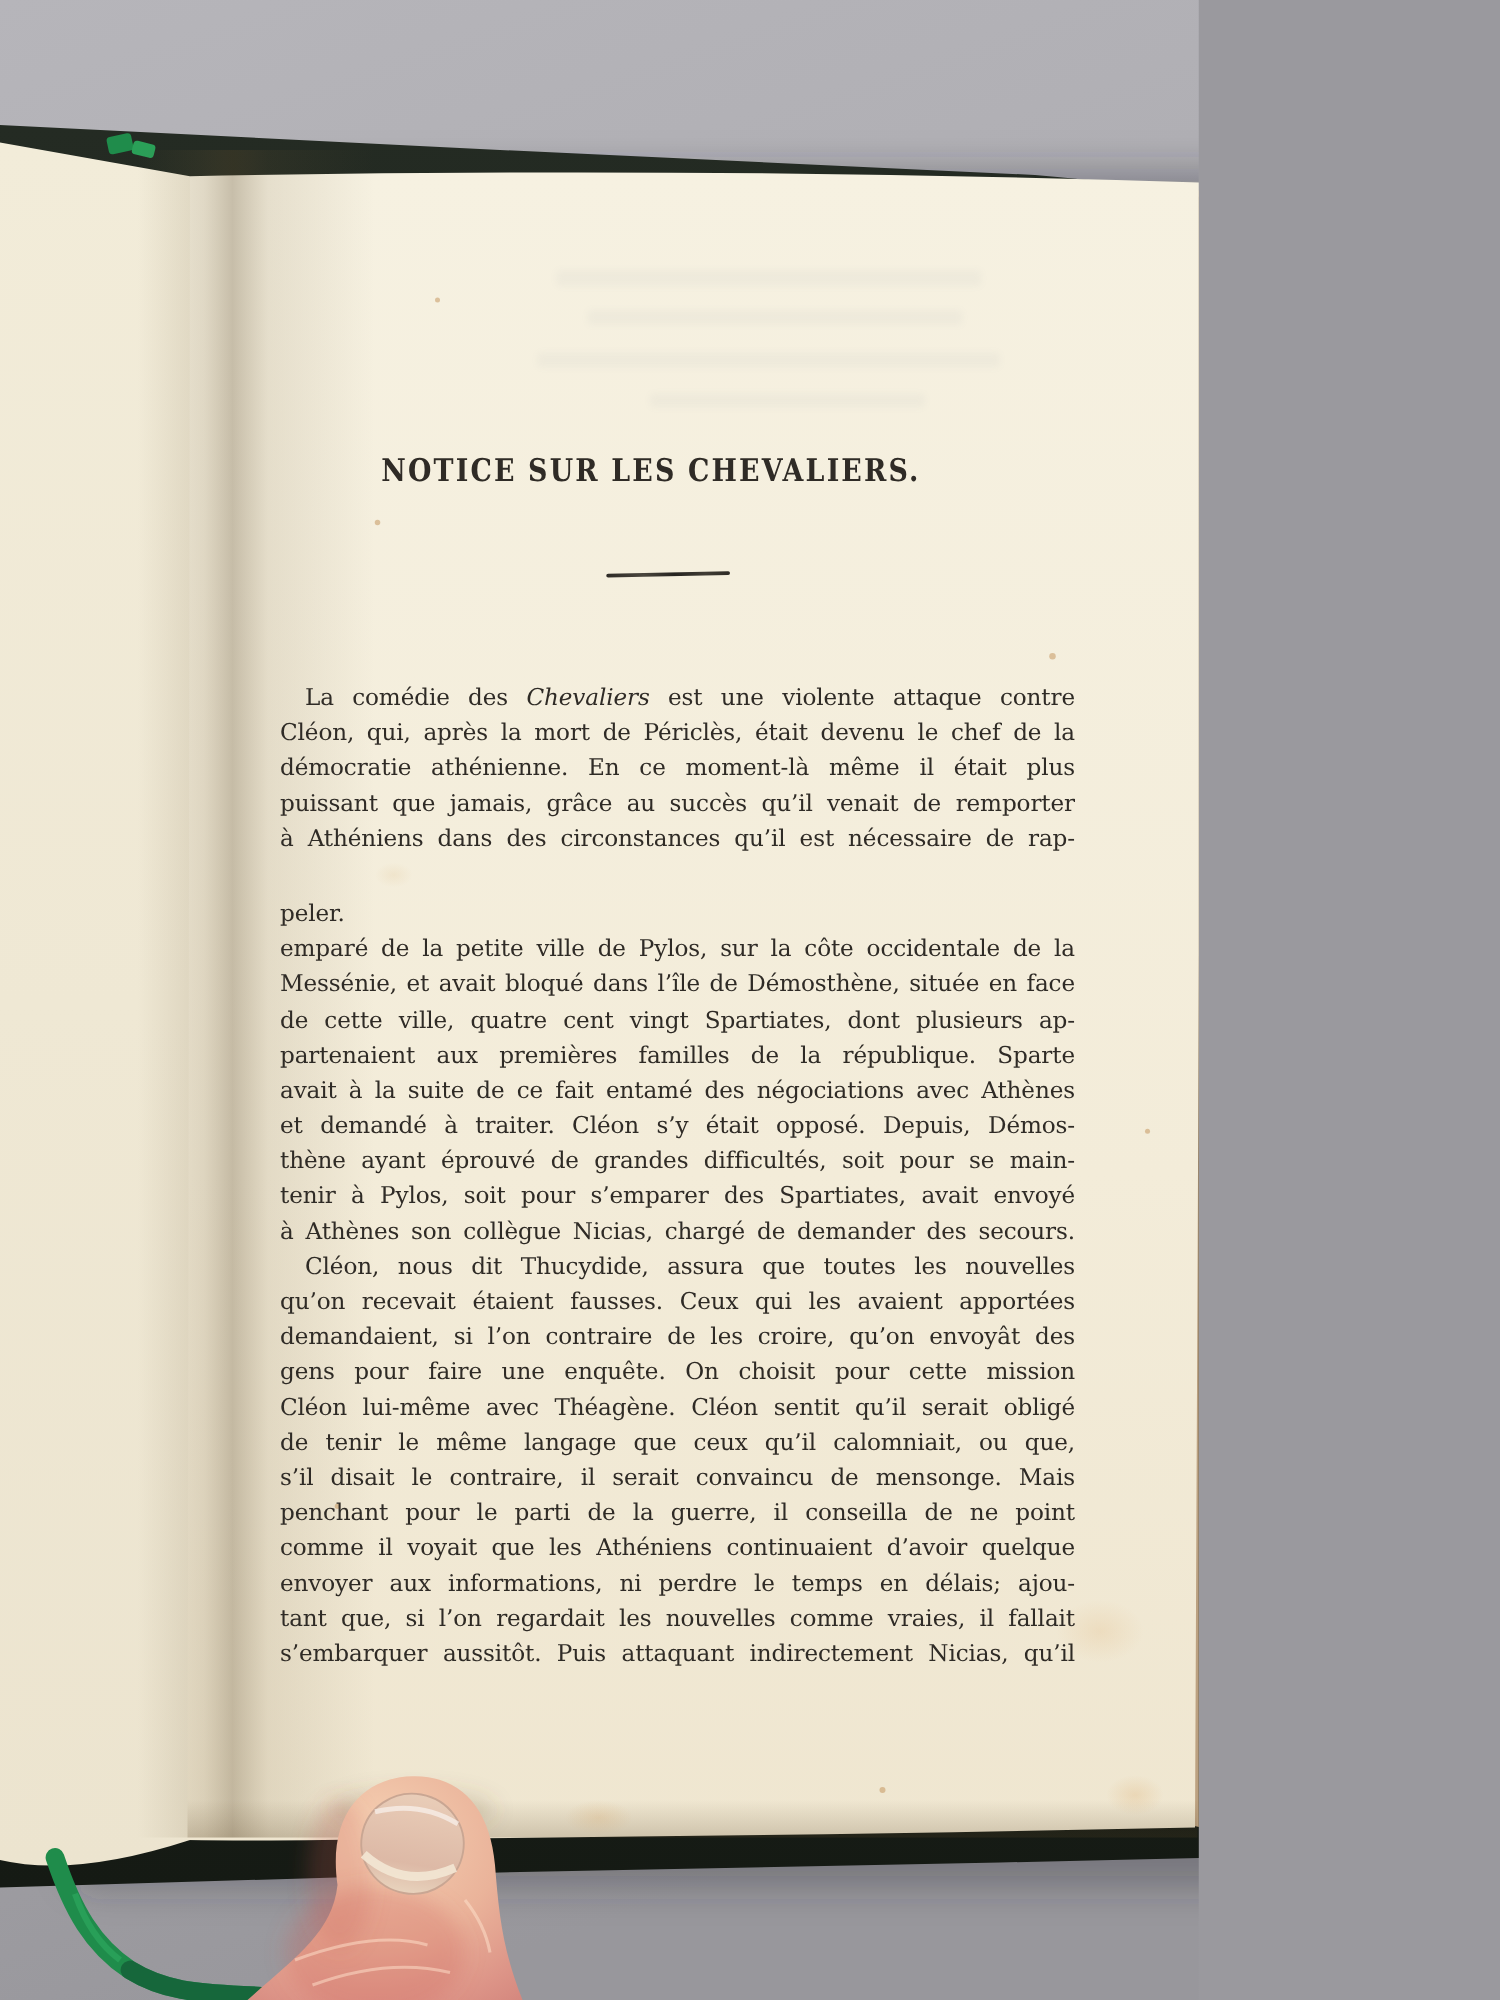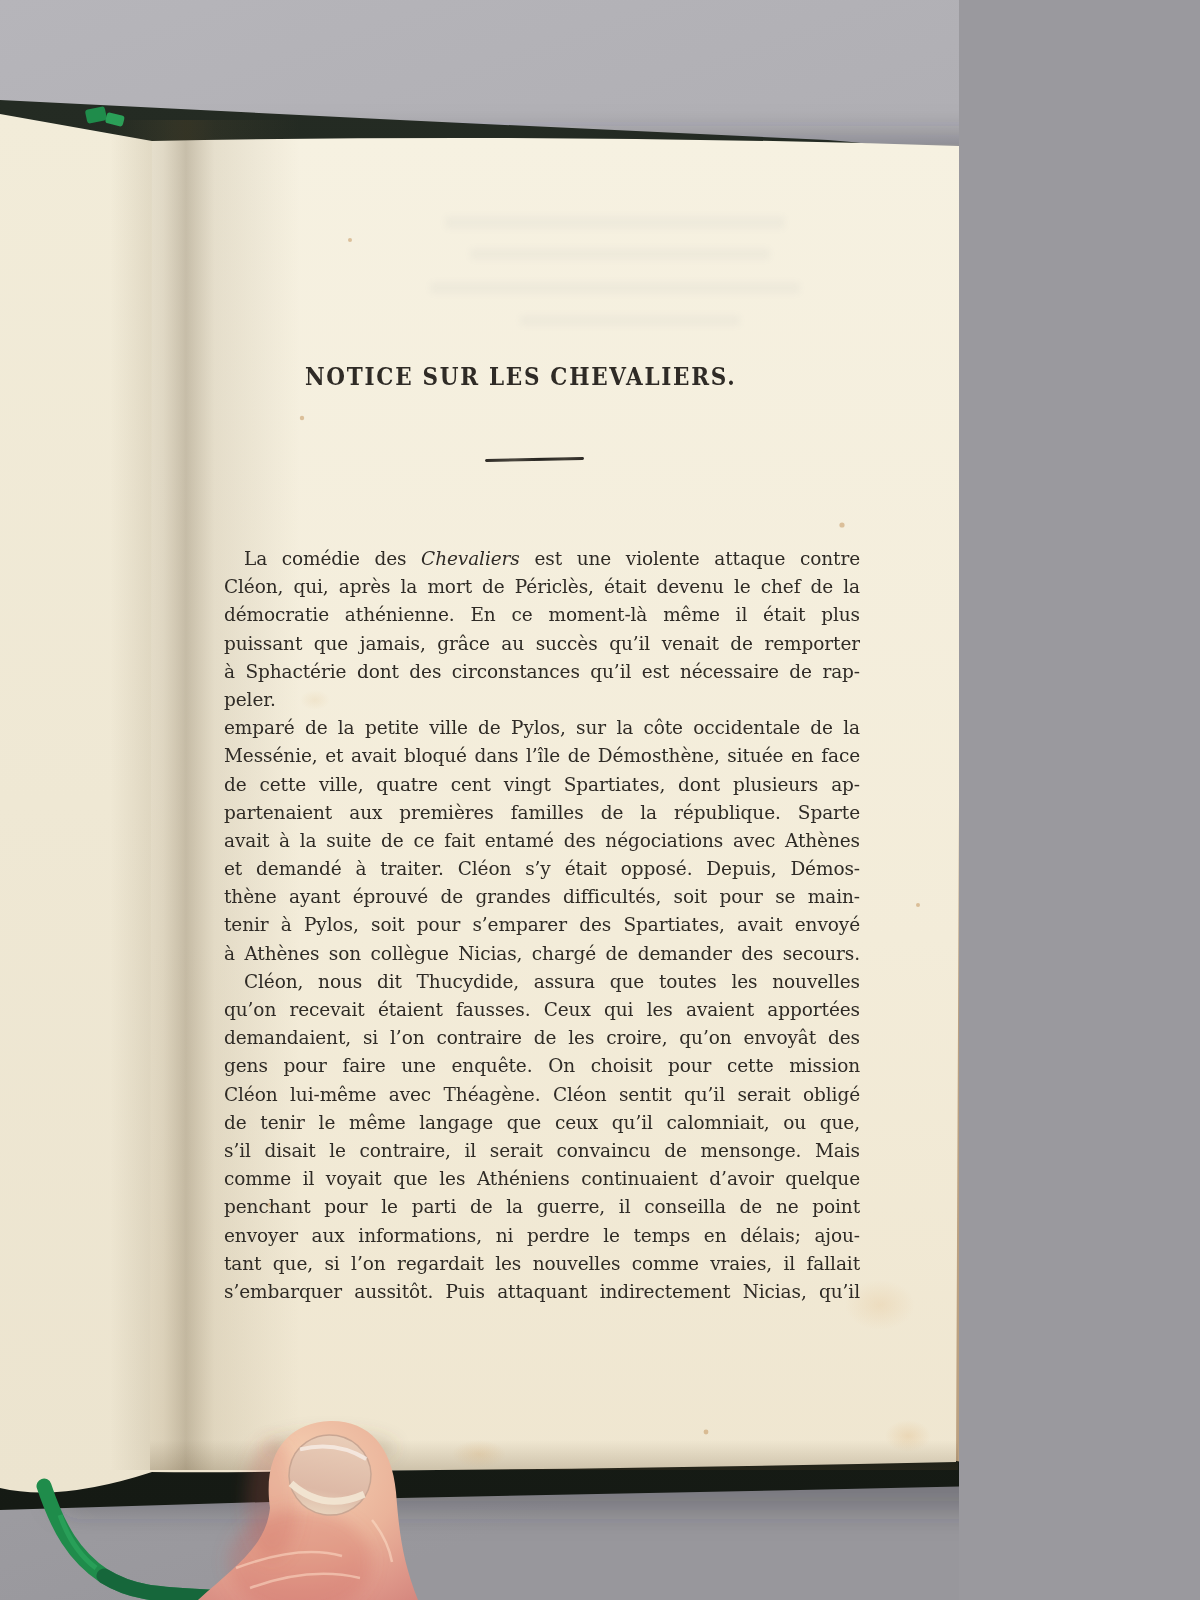--- a/index.html
+++ b/index.html
@@ -9,21 +9,21 @@
   .page-title{position:absolute;left:270px;top:362px;width:500px;text-align:center;
     font-size:25px;font-weight:bold;color:var(--ink,#2f2b26);letter-spacing:2px;
     transform:scaleX(0.86);transform-origin:center;white-space:nowrap;}
   .rule{position:absolute;left:485px;top:458px;width:99px;height:2.5px;border-radius:2px;
     background:linear-gradient(90deg,#2e2b26 0%,#4a463e 30%,#262420 55%,#403c34 80%,#2e2b26 100%);
     transform:rotate(-1.3deg);}
   .text-block{position:absolute;left:224px;top:545px;width:636px;
     font-size:18.5px;line-height:28.2px;color:var(--ink,#2f2b26);letter-spacing:-0.1px;}
   .paragraph{margin:0;}
   .tline{text-align:justify;text-align-last:justify;height:28.2px;line-height:28.2px;overflow:hidden;}
-  .tline.rag{text-align-last:left;}
+  .tline.rag{text-align-last:left;margin-top:32px;}
   .tline.first{text-indent:20px;}
   .ghost{position:absolute;background:#7d8894;opacity:0.055;filter:blur(3px);border-radius:3px;}
   .stain{position:absolute;border-radius:50%;}
   .s1{left:845px;top:1280px;width:70px;height:50px;opacity:.15;
       background:radial-gradient(closest-side,#d79a4e,transparent);}
   .s2{left:885px;top:1420px;width:46px;height:32px;opacity:.2;
       background:radial-gradient(closest-side,#d79a4e,transparent);}
   .s3{left:452px;top:1440px;width:54px;height:28px;opacity:.18;
       background:radial-gradient(closest-side,#d79a4e,transparent);}
   .s4{left:300px;top:690px;width:30px;height:20px;opacity:.1;
@@ -155,21 +155,21 @@
   <div class="stain s4"></div>
 
   <div class="page-title">NOTICE SUR LES CHEVALIERS.</div>
   <div class="rule"></div>
   <div class="text-block" id="text-block">
       <div class="paragraph">
         <div class="tline first">La comédie des <i>Chevaliers</i> est une violente attaque contre</div>
         <div class="tline">Cléon, qui, après la mort de Périclès, était devenu le chef de la</div>
         <div class="tline">démocratie athénienne. En ce moment-là même il était plus</div>
         <div class="tline">puissant que jamais, grâce au succès qu’il venait de remporter</div>
-        <div class="tline">à Sphactérie dont des circonstances qu’il est nécessaire de rap-</div>
+        <div class="tline">à Athéniens dans des circonstances qu’il est nécessaire de rap-</div>
         <div class="tline rag">peler.</div>
       </div>
       <div class="paragraph">
         <div class="tline">emparé de la petite ville de Pylos, sur la côte occidentale de la</div>
         <div class="tline">Messénie, et avait bloqué dans l’île de Démosthène, située en face</div>
         <div class="tline">de cette ville, quatre cent vingt Spartiates, dont plusieurs ap-</div>
         <div class="tline">partenaient aux premières familles de la république. Sparte</div>
         <div class="tline">avait à la suite de ce fait entamé des négociations avec Athènes</div>
         <div class="tline">et demandé à traiter. Cléon s’y était opposé. Depuis, Démos-</div>
         <div class="tline">thène ayant éprouvé de grandes difficultés, soit pour se main-</div>
@@ -177,20 +177,20 @@
         <div class="tline">à Athènes son collègue Nicias, chargé de demander des secours.</div>
       </div>
       <div class="paragraph">
         <div class="tline first">Cléon, nous dit Thucydide, assura que toutes les nouvelles</div>
         <div class="tline">qu’on recevait étaient fausses. Ceux qui les avaient apportées</div>
         <div class="tline">demandaient, si l’on contraire de les croire, qu’on envoyât des</div>
         <div class="tline">gens pour faire une enquête. On choisit pour cette mission</div>
         <div class="tline">Cléon lui-même avec Théagène. Cléon sentit qu’il serait obligé</div>
         <div class="tline">de tenir le même langage que ceux qu’il calomniait, ou que,</div>
         <div class="tline">s’il disait le contraire, il serait convaincu de mensonge. Mais</div>
+        <div class="tline">penchant pour le parti de la guerre, il conseilla de ne point</div>
         <div class="tline">comme il voyait que les Athéniens continuaient d’avoir quelque</div>
-        <div class="tline">penchant pour le parti de la guerre, il conseilla de ne point</div>
         <div class="tline">envoyer aux informations, ni perdre le temps en délais; ajou-</div>
         <div class="tline">tant que, si l’on regardait les nouvelles comme vraies, il fallait</div>
         <div class="tline">s’embarquer aussitôt. Puis attaquant indirectement Nicias, qu’il</div>
       </div>
     </div>
 </div>
 
 </body></html>

